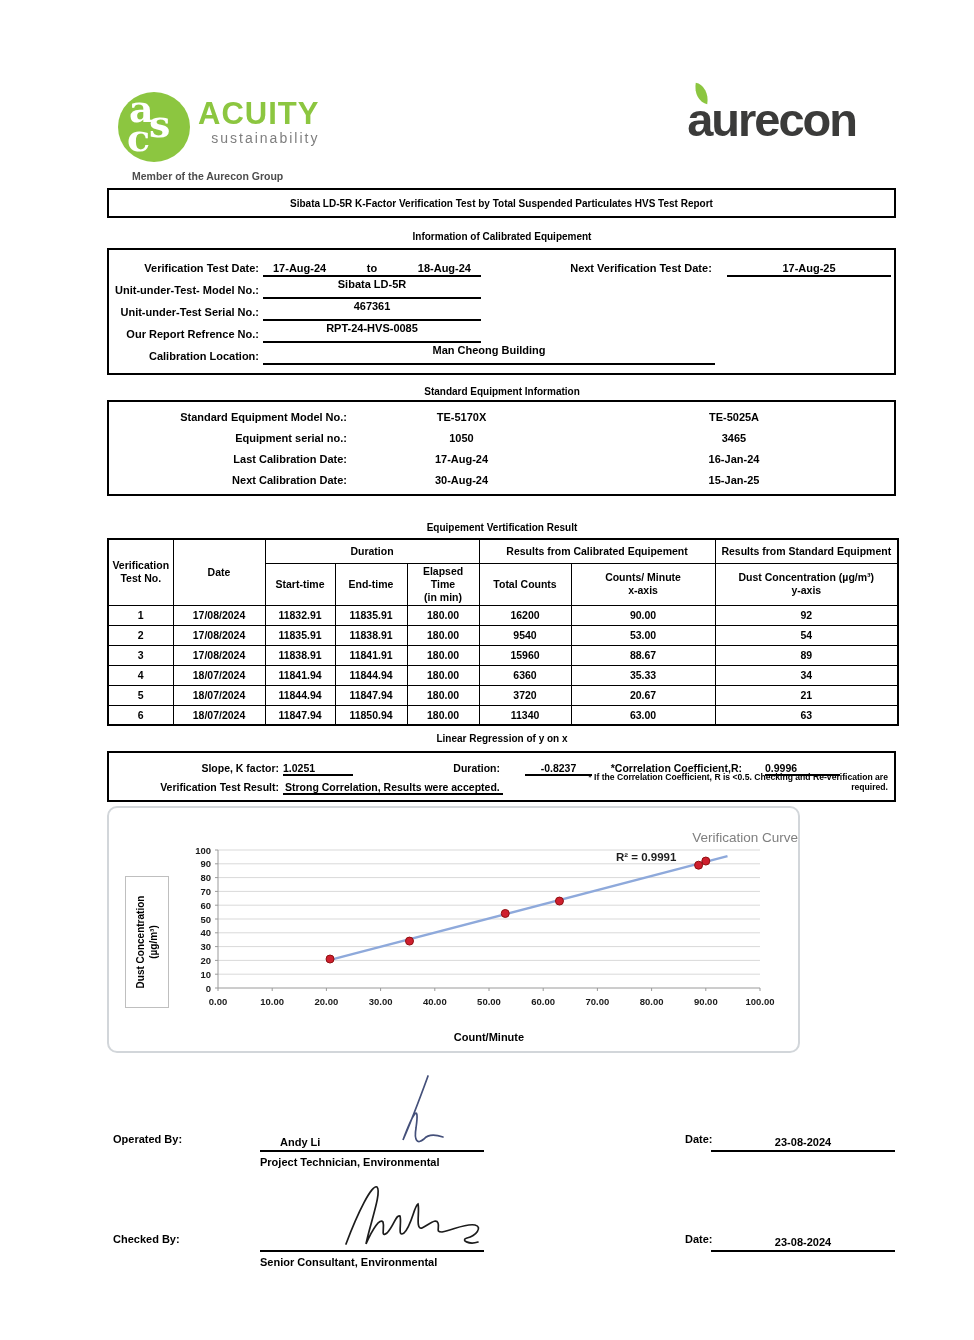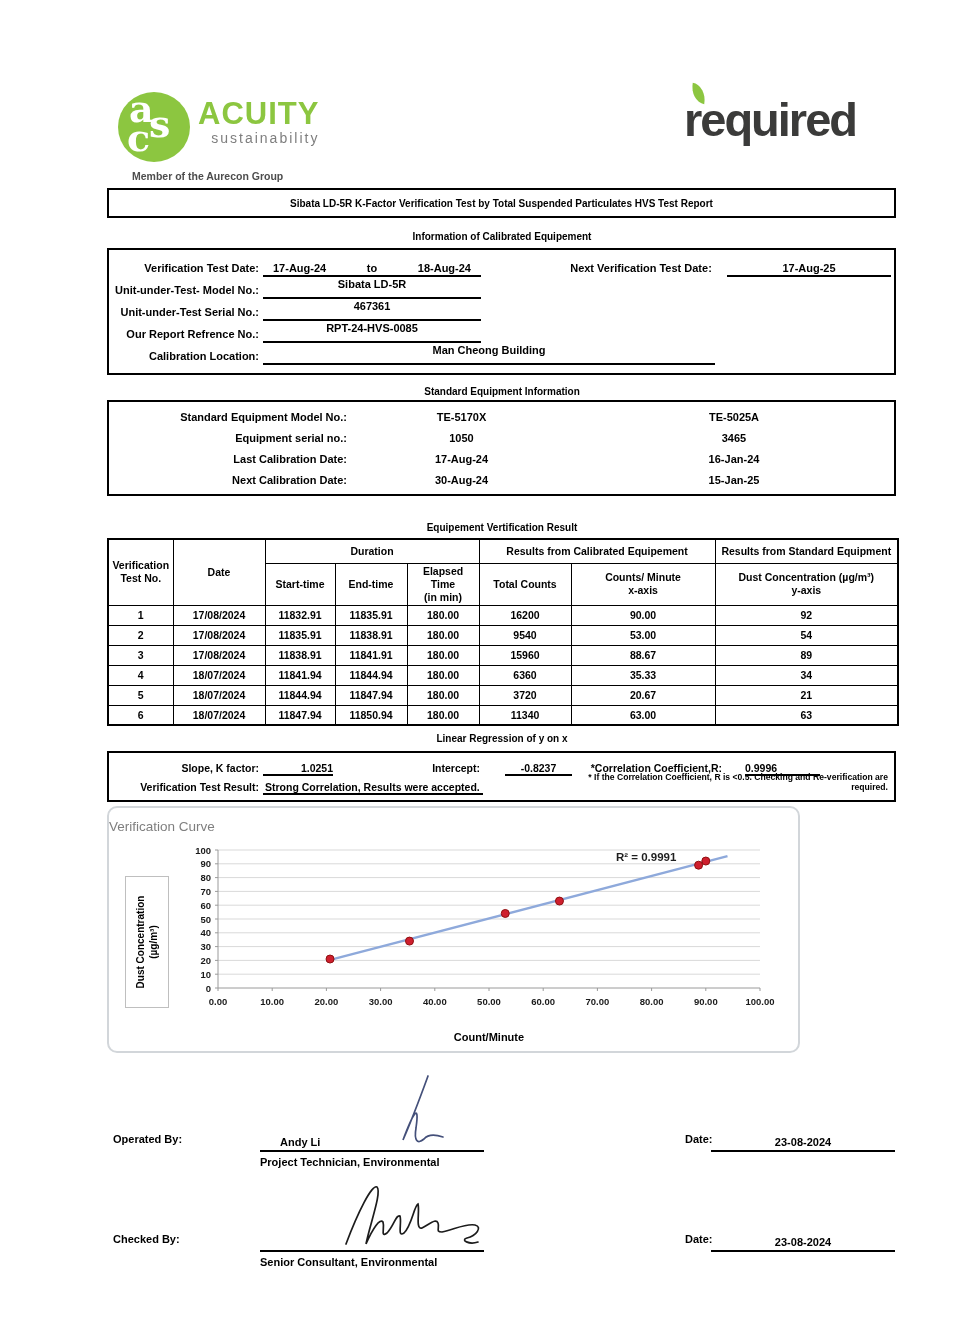--- a/index.html
+++ b/index.html
@@ -51,33 +51,33 @@
   
   table.results{position:absolute;left:107px;top:538px;width:790px;border-collapse:collapse;table-layout:fixed;
                 border:2.5px solid #000;}
   table.results th,table.results td{border:1.5px solid #000;font-size:10.5px;font-weight:700;text-align:center;
                 padding:1px 2px;white-space:pre-line;line-height:1.25;}
   tr.h1{height:24px;} tr.h2{height:38px;} tr.dr{height:20px;}
 
   
   .reg-box{top:751px;width:785px;border:2.5px solid #000;padding:4px 0 5px;font-size:10.5px;font-weight:700;}
   .regrow{display:flex;align-items:flex-end;height:19px;}
-  .rlab1{width:150px;text-align:right;padding-bottom:2px;flex:none;}
-  .rval1{margin-left:4px;width:70px;border-bottom:2px solid #000;text-align:right;flex:none;}
+  .rlab1{width:150px;text-align:right;padding-bottom:2px;flex:none;margin-left:20px;}
+  .rval1{margin-left:4px;width:70px;border-bottom:2px solid #000;text-align:left;flex:none;}
   .rlab2{margin-left:87px;width:60px;text-align:right;padding-bottom:2px;flex:none;}
   .rval2{margin-left:25px;width:67px;border-bottom:2px solid #000;text-align:center;flex:none;}
   .rlab3{margin-left:18px;width:132px;text-align:right;padding-bottom:2px;flex:none;}
   .rval3{margin-left:23px;width:75px;border-bottom:2px solid #000;flex:none;}
   .rres{margin-left:4px;width:218px;border-bottom:2px solid #000;text-align:left;padding-left:2px;flex:none;}
   .rnote{margin-left:auto;width:330px;font-size:8.6px;text-align:right;padding-right:6px;padding-bottom:3px;}
 
   
   .chart-panel{position:absolute;left:107px;top:806px;width:693px;height:247px;border:2px solid #d2d6da;
                border-radius:10px;box-sizing:border-box;background:#fff;}
-  .chart-title{margin-top:11px;text-align:left;color:#7f7f7f;font-size:13.5px;font-weight:400;}
+  .chart-title{margin-top:22px;text-align:right;color:#7f7f7f;font-size:13.5px;font-weight:400;}
   #chart-svg{position:absolute;left:0;top:36px;width:689px;height:207px;}
   .ylabel-box{position:absolute;left:-28px;top:112px;width:130px;height:42px;transform:rotate(-90deg);
               border:1px solid #bfbfbf;display:flex;align-items:center;justify-content:center;
               font-size:10px;font-weight:700;text-align:center;line-height:1.3;background:#fff;}
   .tick{font:bold 9.5px "Liberation Sans",sans-serif;fill:#1a1a1a;}
   .xlabel{font:bold 11px "Liberation Sans",sans-serif;fill:#000;}
   .r2{font:bold 11.5px "Liberation Sans",sans-serif;fill:#1f1f1f;}
 
   
   .sigblock{position:absolute;left:107px;width:790px;height:92px;font-size:11px;font-weight:700;}
@@ -106,21 +106,21 @@
         </div>
         <div class="acuity-words">
           <div class="acuity-name">ACUITY</div>
           <div class="acuity-sub">sustainability</div>
         </div>
       </div>
       <div class="acuity-tag">Member of the Aurecon Group</div>
     </div>
     <div class="aurecon">
       <span class="aurecon-leaf"></span>
-      <span class="aurecon-name">required</span>
+      <span class="aurecon-name">aurecon</span>
     </div>
   </div>
 
   <div class="col title-box">Sibata LD-5R K-Factor Verification Test by Total Suspended Particulates HVS Test Report</div>
 
   <div class="sechead" style="top:231px;">Information of Calibrated Equipement</div>
   <div class="col info-box">
     <div class="irow">
       <div class="ilabel">Verification Test Date:</div>
       <div class="ival ival-r1">
@@ -266,21 +266,21 @@
           <td>63</td>
     </tr>
   </tbody>
     </table>
 
   <div class="sechead" style="top:733px;">Linear Regression of y on x</div>
   <div class="col reg-box">
     <div class="regrow">
       <div class="rlab1">Slope, K factor:</div>
       <div class="rval1">1.0251</div>
-      <div class="rlab2">Intercept:</div>
+      <div class="rlab2">Duration:</div>
       <div class="rval2">-0.8237</div>
       <div class="rlab3">*Correlation Coefficient,R:</div>
       <div class="rval3">0.9996</div>
     </div>
     <div class="regrow">
       <div class="rlab1">Verification Test Result:</div>
       <div class="rres">Strong Correlation, Results were accepted.</div>
       <div class="rnote">* If the Correlation Coefficient, R is &lt;0.5. Checking and Re-verification are required.</div>
     </div>
   </div>

